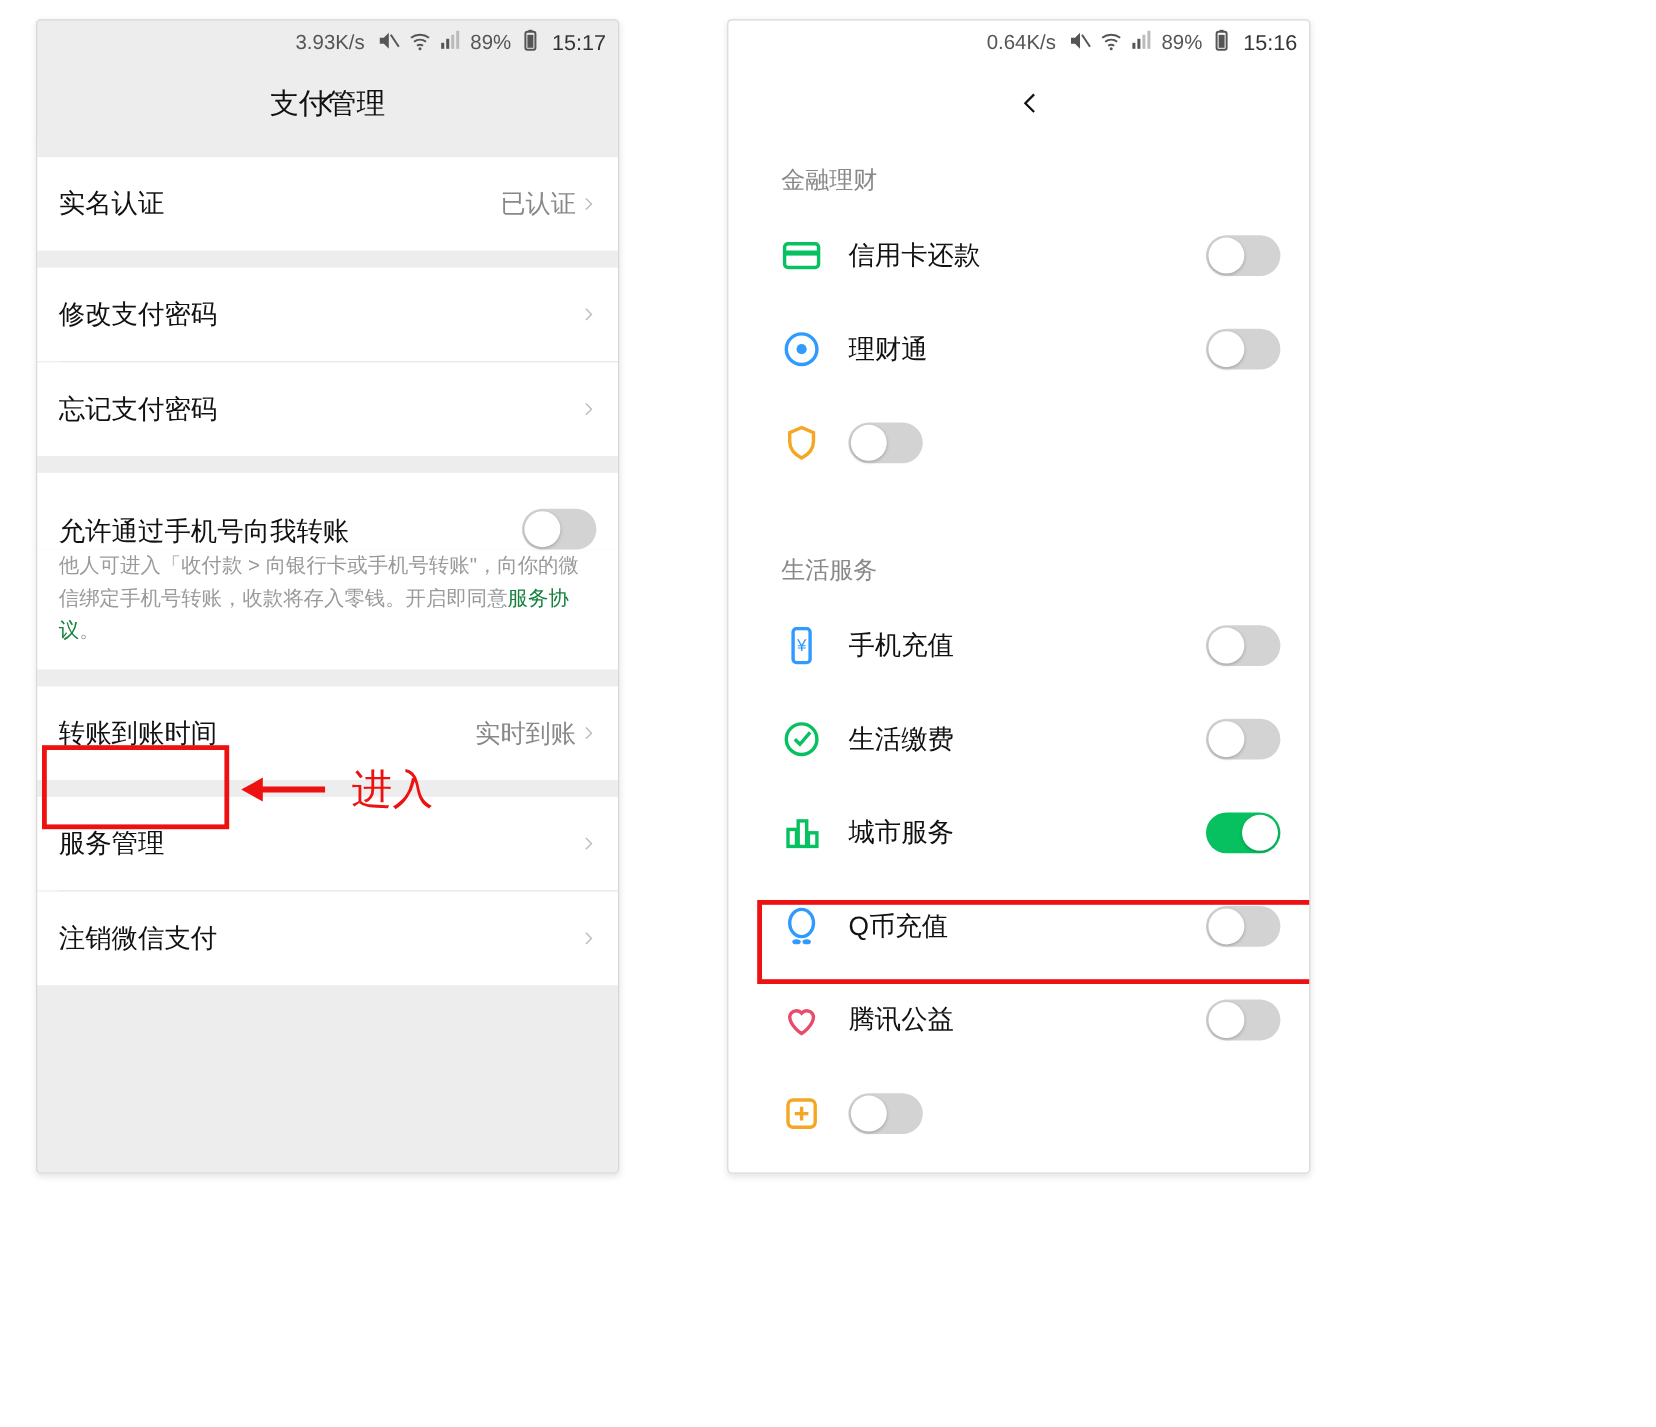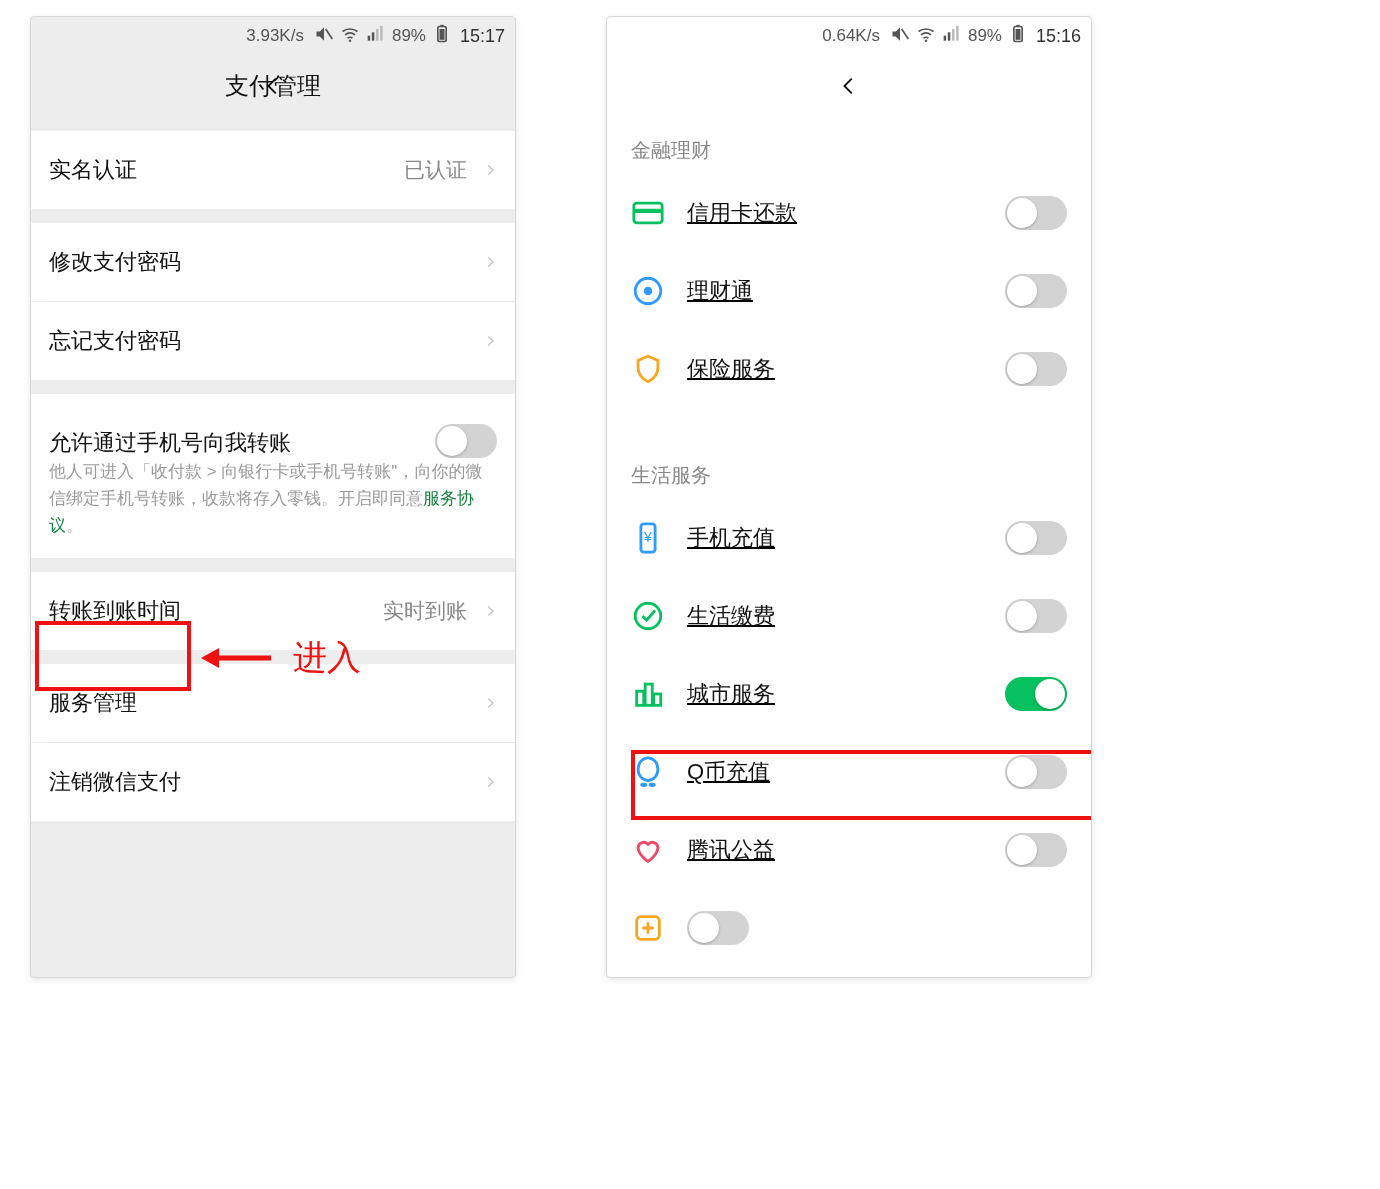--- a/index.html
+++ b/index.html
@@ -14,21 +14,21 @@
     position: absolute;
     width: 486px;
     height: 962px;
     border: 1px solid #d8d8d8;
     box-shadow: 0 2px 6px rgba(0,0,0,0.1);
     border-radius: 4px;
     overflow: hidden;
     background: #fff;
   }
   .phone-left  { left: 30px;  top: 16px; background: #ededed; }
-  .phone-right { left: 606px; top: 16px; }
+  .phone-right { left: 606px; top: 16px; padding-left: 20px; }
 
   
   .statusbar {
     height: 38px;
     display: flex;
     align-items: center;
     justify-content: flex-end;
     padding: 0 10px;
     font-size: 18px;
     color: #555;
@@ -65,21 +65,21 @@
   .row {
     height: 78px;
     display: flex;
     align-items: center;
     padding: 0 18px;
     background: #ffffff;
     font-size: 22px;
     color: #111;
   }
   .row .label { flex: 1; }
-  .row .value { color: #888; font-size: 21px; margin-right: 16px; }
+  .row .value { color: #888; font-size: 21px; margin-right: 3px; }
   .row .chev { width: 14px; height: 22px; }
   .chev svg { width: 100%; height: 100%; }
 
   .row-desc {
     background: #fff;
     padding: 0 18px 18px 18px;
     font-size: 17px;
     line-height: 1.6;
     color: #9a9a9a;
   }
@@ -123,21 +123,20 @@
     padding: 20px 24px 10px 24px;
     color: #888;
     font-size: 20px;
   }
   .svc-row {
     height: 78px;
     display: flex;
     align-items: center;
     padding: 0 24px;
     background: #fff;
-    text-decoration: underline;
   }
   .svc-row .icon {
     width: 34px; height: 34px;
     margin-right: 22px;
     display: flex;
     align-items: center;
     justify-content: center;
   }
   .svc-row .icon svg { width: 100%; height: 100%; }
   .svc-row .svc-label { flex: 1; font-size: 22px; color: #111; }
@@ -309,21 +308,20 @@
     <span class="toggle off">
         <span class="knob"></span>
       </span>
   </div>
   <div class="svc-row">
     <span class="icon">
         <svg viewBox="0 0 24 24">
           <path d="M12 3l7 3v5c0 5-3 8-7 10-4-2-7-5-7-10V6z" fill="none" stroke="#F5A623" stroke-width="2"></path>
         </svg>
       </span>
-    <span class="svc-label">保险服务</span>
     <span class="toggle off">
         <span class="knob"></span>
       </span>
   </div>
 
   <div class="section-gap"></div>
   <div class="section-title">生活服务</div>
 
   <div class="svc-row">
     <span class="icon">

